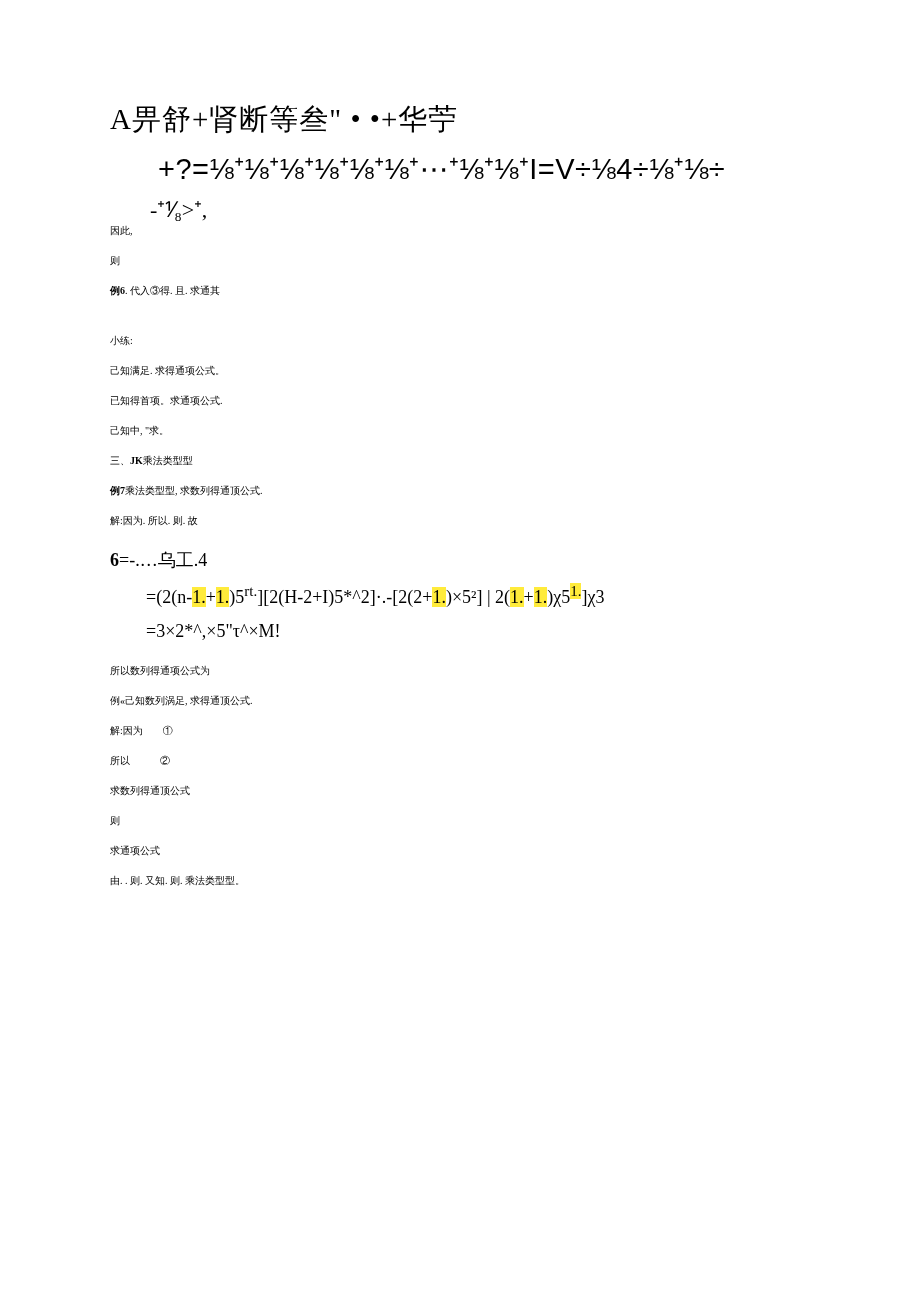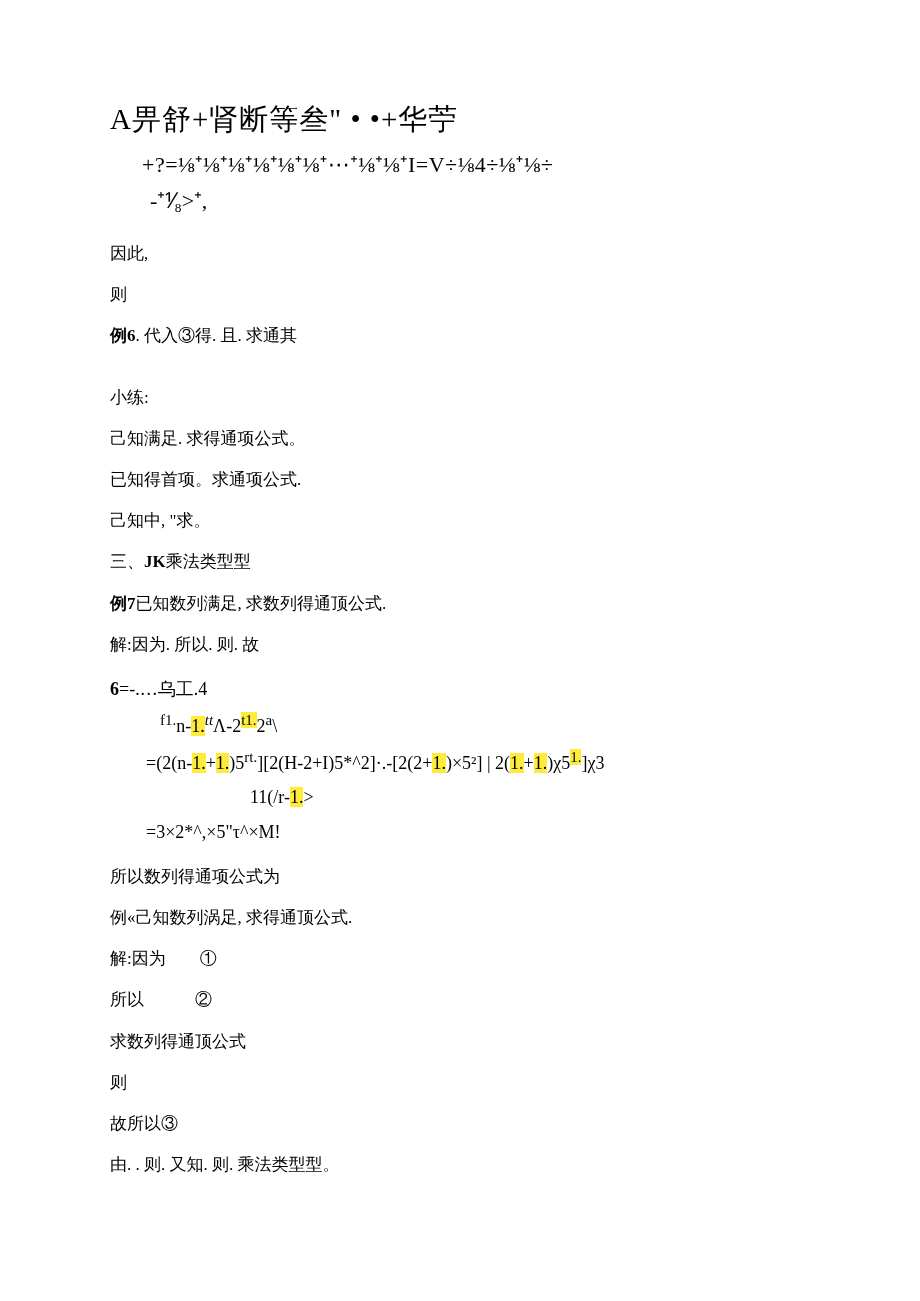--- a/index.html
+++ b/index.html
@@ -11,34 +11,33 @@
     color: #000000;
     padding: 100px 110px 60px 110px;
   }
   .title-line1 {
     font-size: 29px;
     font-family: "SimSun", serif;
     letter-spacing: 1px;
     margin-bottom: 8px;
   }
   .title-line2 {
-    font-size: 22px;
-    font-family: Liberation Serif, serif;
-    margin-left: 32px;
+    font-size: 29px;
+    font-family: Liberation Sans, sans-serif;
+    margin-left: 48px;
     margin-bottom: 6px;
     letter-spacing: 0.5px;
   }
   .title-line3 {
     font-size: 22px;
     font-family: "Times New Roman", serif;
     margin-left: 40px;
-    margin-bottom: 26px;
   }
   .para {
-    font-size: 17px;
+    font-size: 10px;
     line-height: 1.6;
     margin-bottom: 14px;
   }
   .para-gap {
     margin-bottom: 34px;
   }
   .bold {
     font-weight: bold;
   }
   .hl {
@@ -73,33 +72,31 @@
 <div class="para">小练:</div>
 <div class="para">己知满足. 求得通项公式。</div>
 <div class="para">已知得首项。求通项公式.</div>
 <div class="para">己知中, "求。</div>
 
 <div class="para">
   <span>三、</span><span class="bold">JK</span><span>乘法类型型</span>
 </div>
 
 <div class="para">
-  <span class="bold">例7</span><span>已知数列满足, 求数列得通顶公式.</span>
+  <span class="bold">例7</span><span>乘法类型型, 求数列得通顶公式.</span>
 </div>
 
 <div class="para">解:因为. 所以. 则. 故</div>
 
 <div class="eq-block">
   <div class="eq-line"><span class="bold">6</span><span>=-.…乌工.4</span></div>
-  <div class="eq-line eq-indent1"><sup>f1.</sup><span>n-</span><span class="hl">1.</span><sup><i>tt</i></sup><span>Λ-2</span><sup><span class="hl">t1.</span></sup><span>2</span><sup>a</sup><span>\</span></div>
   <div class="eq-line eq-indent2"><span>=(2(n-</span><span class="hl">1.</span><span>+</span><span class="hl">1.</span><span>)5</span><sup>rt.</sup><span>][2(H-2+I)5*^2]·.-[2(2+</span><span class="hl">1.</span><span>)×5²] | 2(</span><span class="hl">1.</span><span>+</span><span class="hl">1.</span><span>)χ5</span><sup><span class="hl">1.</span></sup><span>]χ3</span></div>
-  <div class="eq-line eq-indent3"><span>11(/r-</span><span class="hl">1.</span><span>&gt;</span></div>
   <div class="eq-line eq-indent2">=3×2*^,×5"τ^×M!</div>
 </div>
 
 <div class="para">所以数列得通项公式为</div>
 <div class="para">例«己知数列涡足, 求得通顶公式.</div>
 <div class="para">解:因为　　①</div>
 <div class="para">所以　　　②</div>
 <div class="para">求数列得通顶公式</div>
 <div class="para">则</div>
-<div class="para">故所以③</div>
+<div class="para">求通项公式</div>
 <div class="para">由. . 则. 又知. 则. 乘法类型型。</div>
 
 </body></html>

